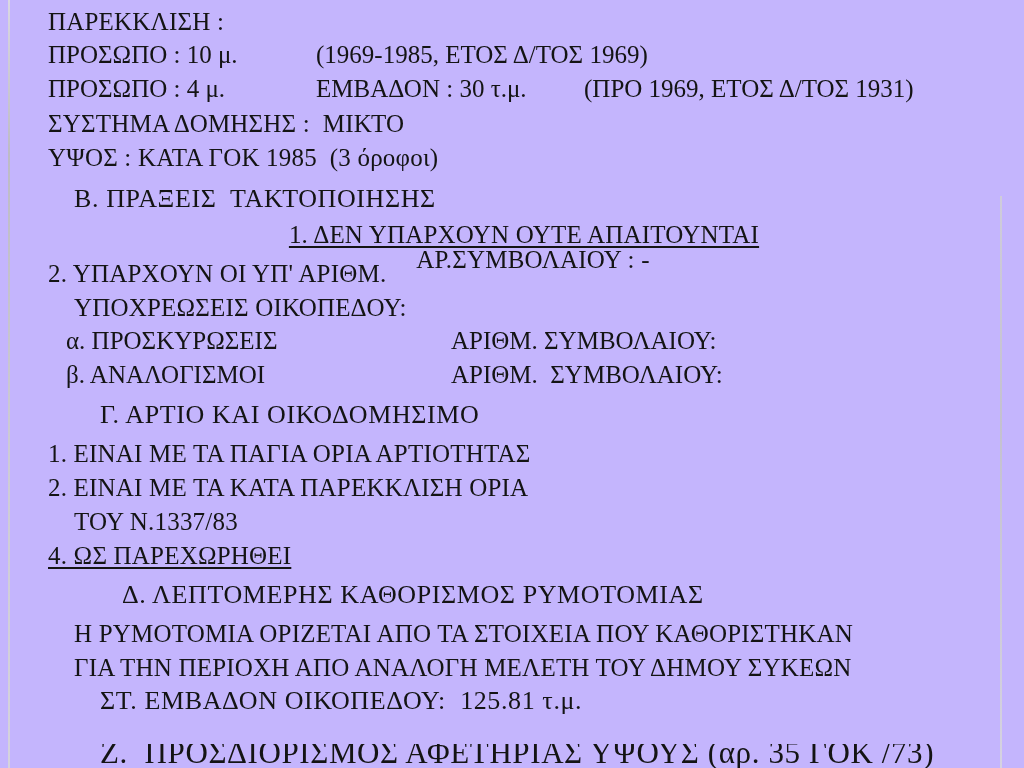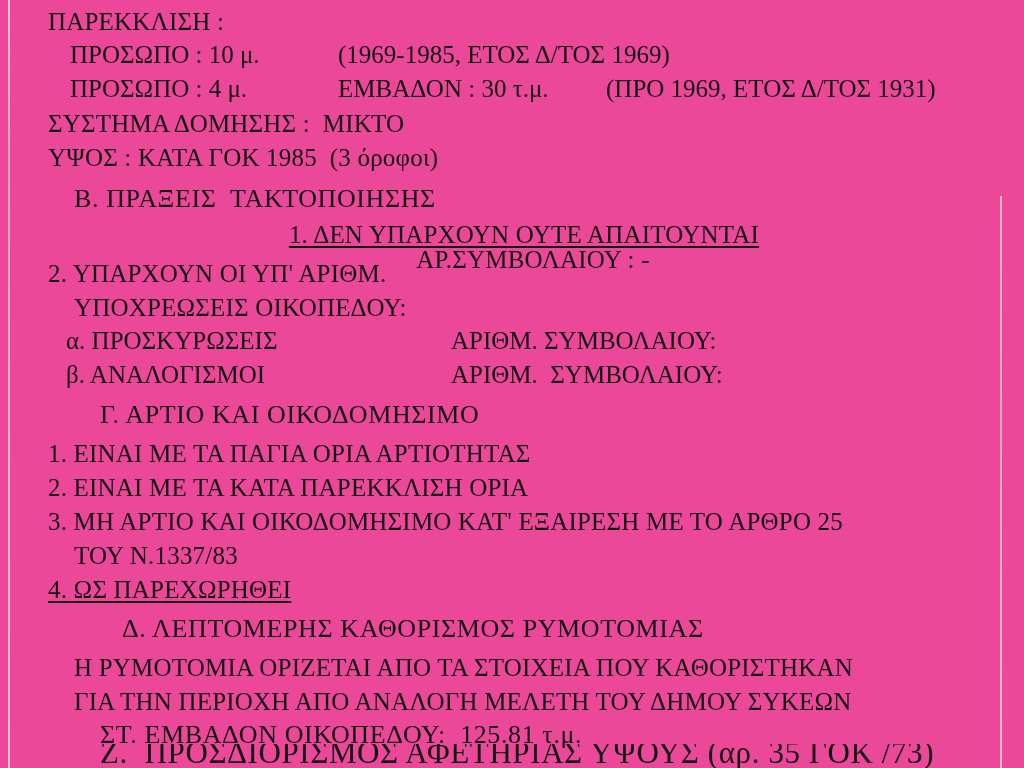--- a/index.html
+++ b/index.html
@@ -11,21 +11,21 @@
     width: 1024px;
     height: 768px;
     overflow: hidden;
     font-family: "Liberation Serif", "DejaVu Serif", serif;
     color: #141414;
   }
   .page {
     position: relative;
     width: 1024px;
     height: 768px;
-    background: #ec4899;
+    background: #c4b5fd;
     box-sizing: border-box;
   }
   
   .edge-left {
     position: absolute;
     left: 8px;
     top: 0;
     width: 2px;
     height: 768px;
     background: linear-gradient(to bottom, #dedede, #bcbcbc 20%, #cfcfcf 60%, #d8d8d8);
@@ -64,21 +64,21 @@
     letter-spacing: .6px;
   }
   .u { text-decoration: underline; text-underline-offset: 3px; }
   .row {
     display: flex;
     align-items: center;
     white-space: pre;
     font-size: 25px;
     height: 34px;
   }
-  .col-a { width: 268px; white-space: pre; margin-left: 22px; }
+  .col-a { width: 268px; white-space: pre; }
   .col-b { width: 268px; white-space: pre; }
   .col-c { white-space: pre; }
   .colx-a { width: 385px; white-space: pre; }
   .clip-bottom {
     position: absolute;
     left: 48px;
     top: 744px;
     width: 952px;
     height: 24px;
     overflow: hidden;
@@ -150,23 +150,20 @@
     </div>
 
     <div class="line" style="margin-top:4px;">
       <span class="seg">1. ΕΙΝΑΙ ΜΕ ΤΑ ΠΑΓΙΑ ΟΡΙΑ ΑΡΤΙΟΤΗΤΑΣ</span>
     </div>
 
     <div class="line">
       <span class="seg">2. ΕΙΝΑΙ ΜΕ ΤΑ ΚΑΤΑ ΠΑΡΕΚΚΛΙΣΗ ΟΡΙΑ</span>
     </div>
 
-    <div class="line">
-      <span class="seg">3. ΜΗ ΑΡΤΙΟ ΚΑΙ ΟΙΚΟΔΟΜΗΣΙΜΟ ΚΑΤ' ΕΞΑΙΡΕΣΗ ΜΕ ΤΟ ΑΡΘΡΟ 25</span>
-    </div>
 
     <div class="line indent1">
       <span class="seg">ΤΟΥ Ν.1337/83</span>
     </div>
 
     <div class="line">
       <span class="seg u">4. ΩΣ ΠΑΡΕΧΩΡΗΘΕΙ</span>
     </div>
 
     <div class="line heading indent3" style="margin-top:6px;">

